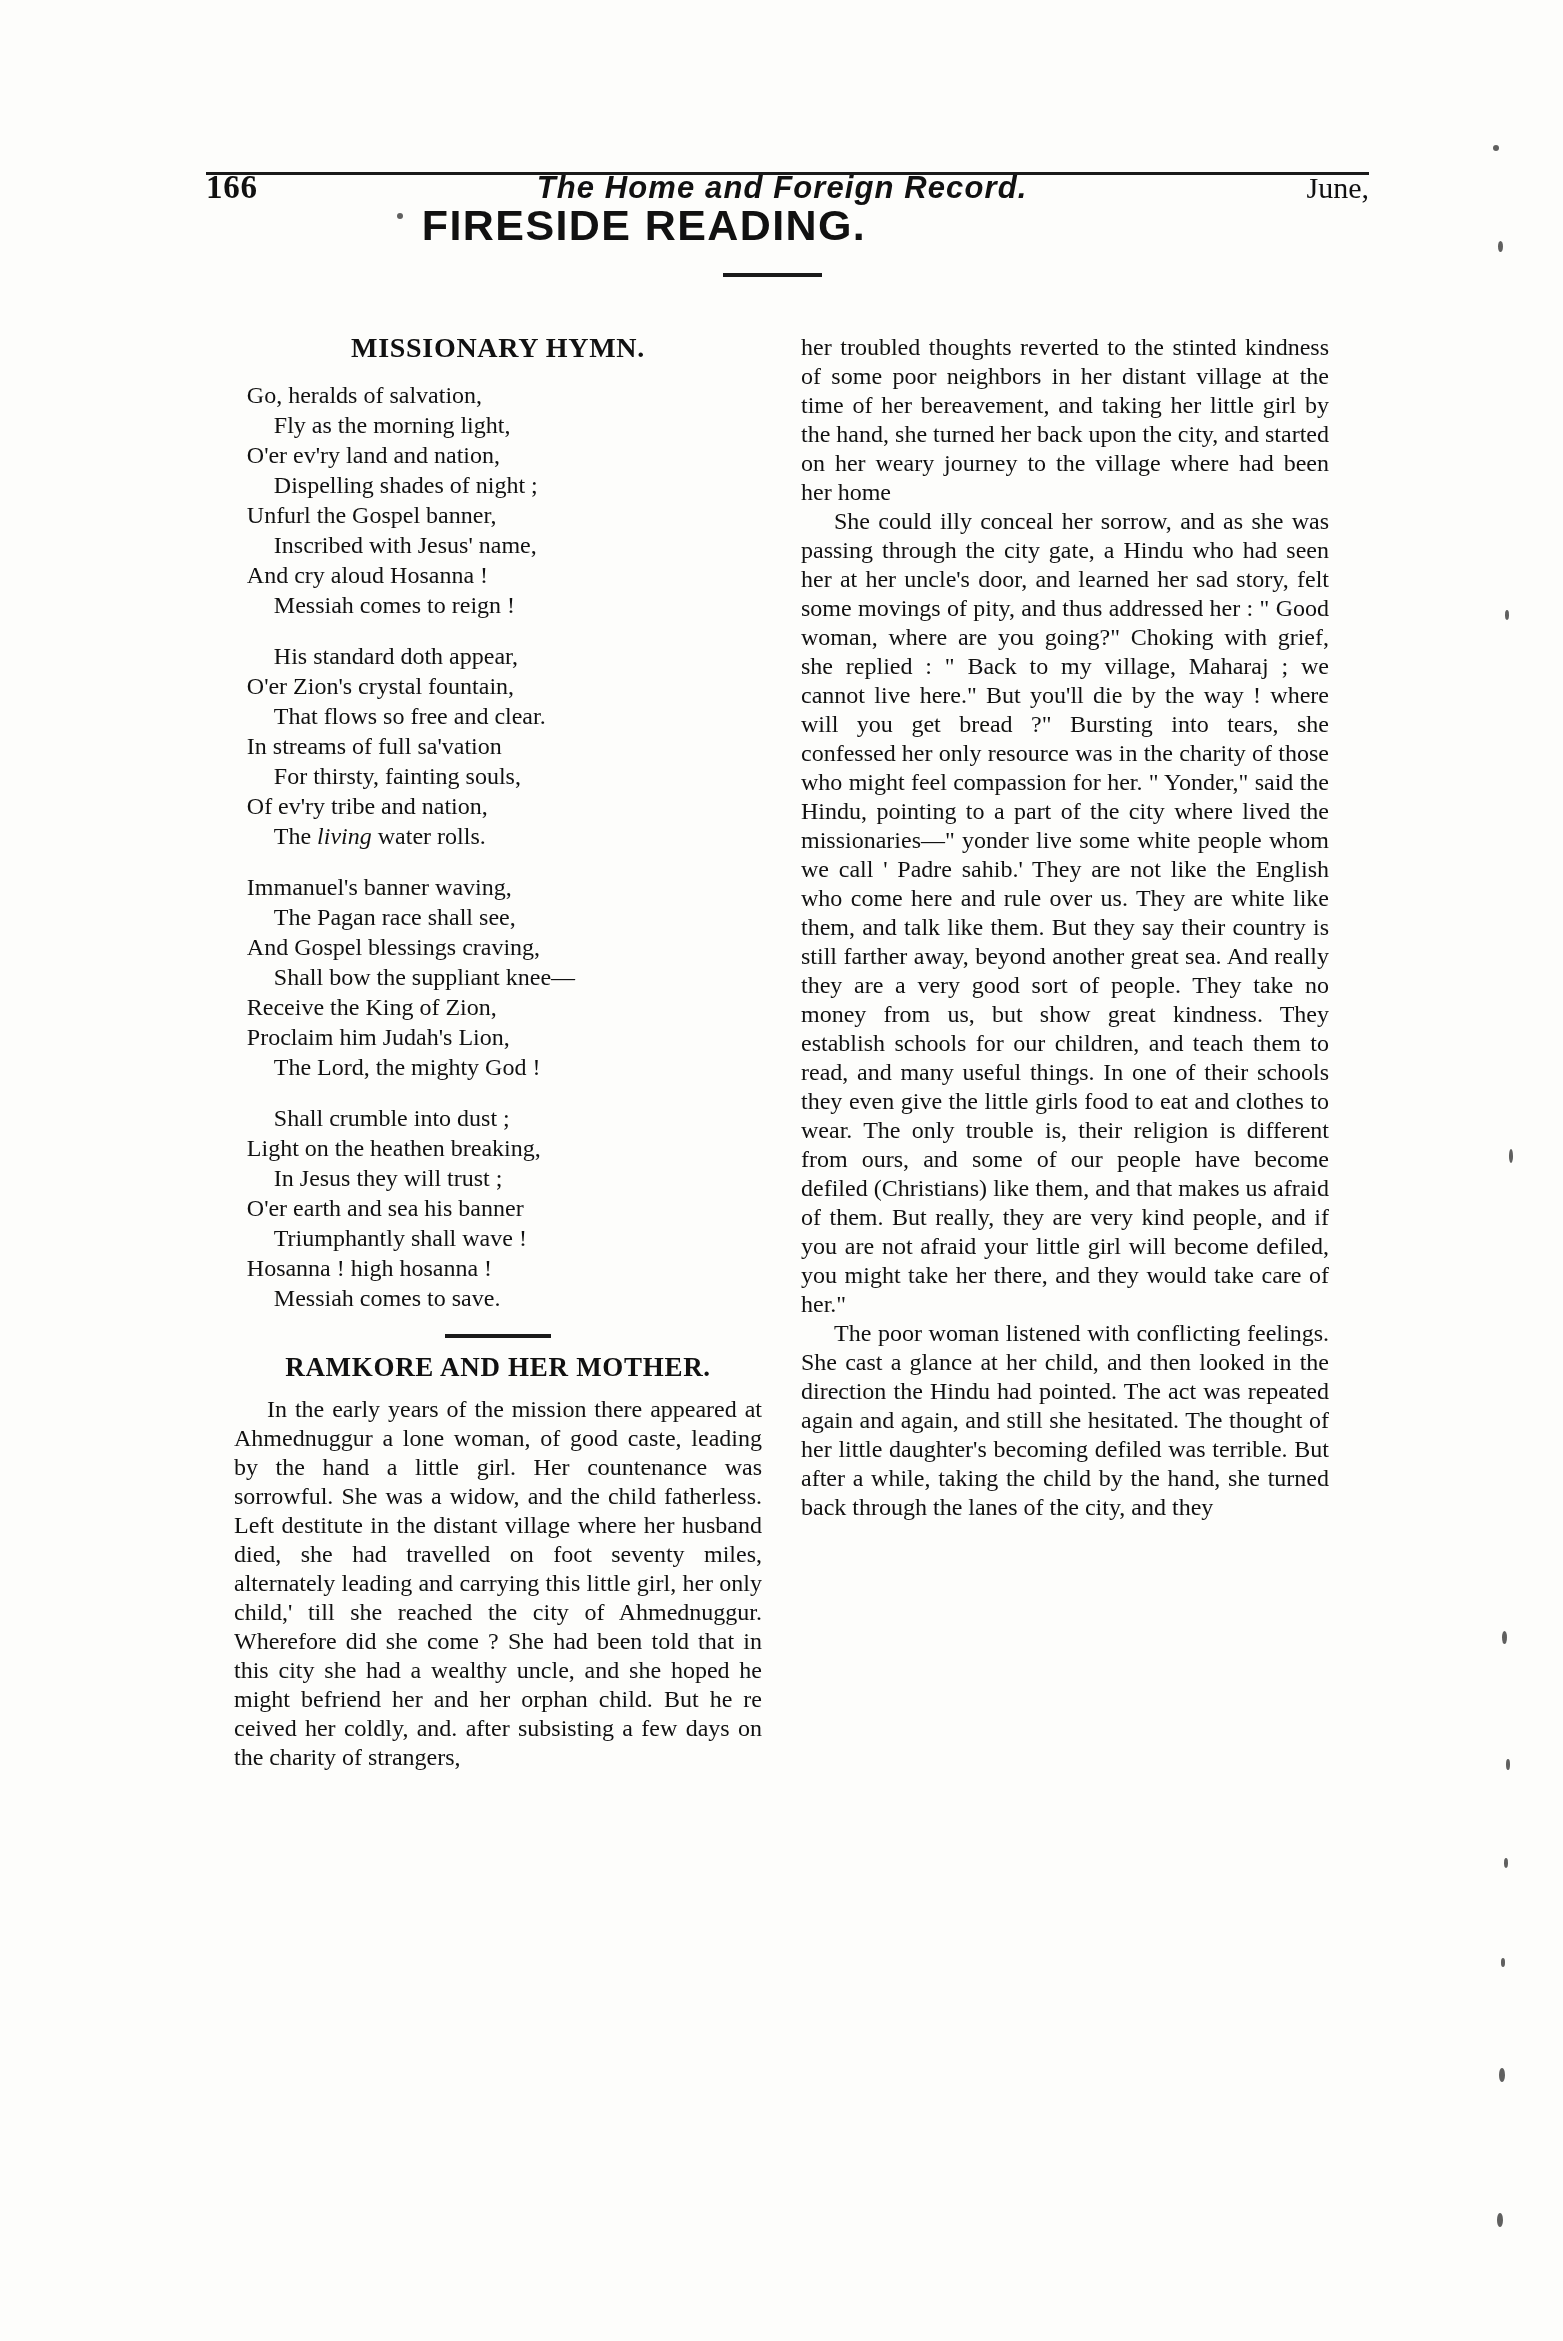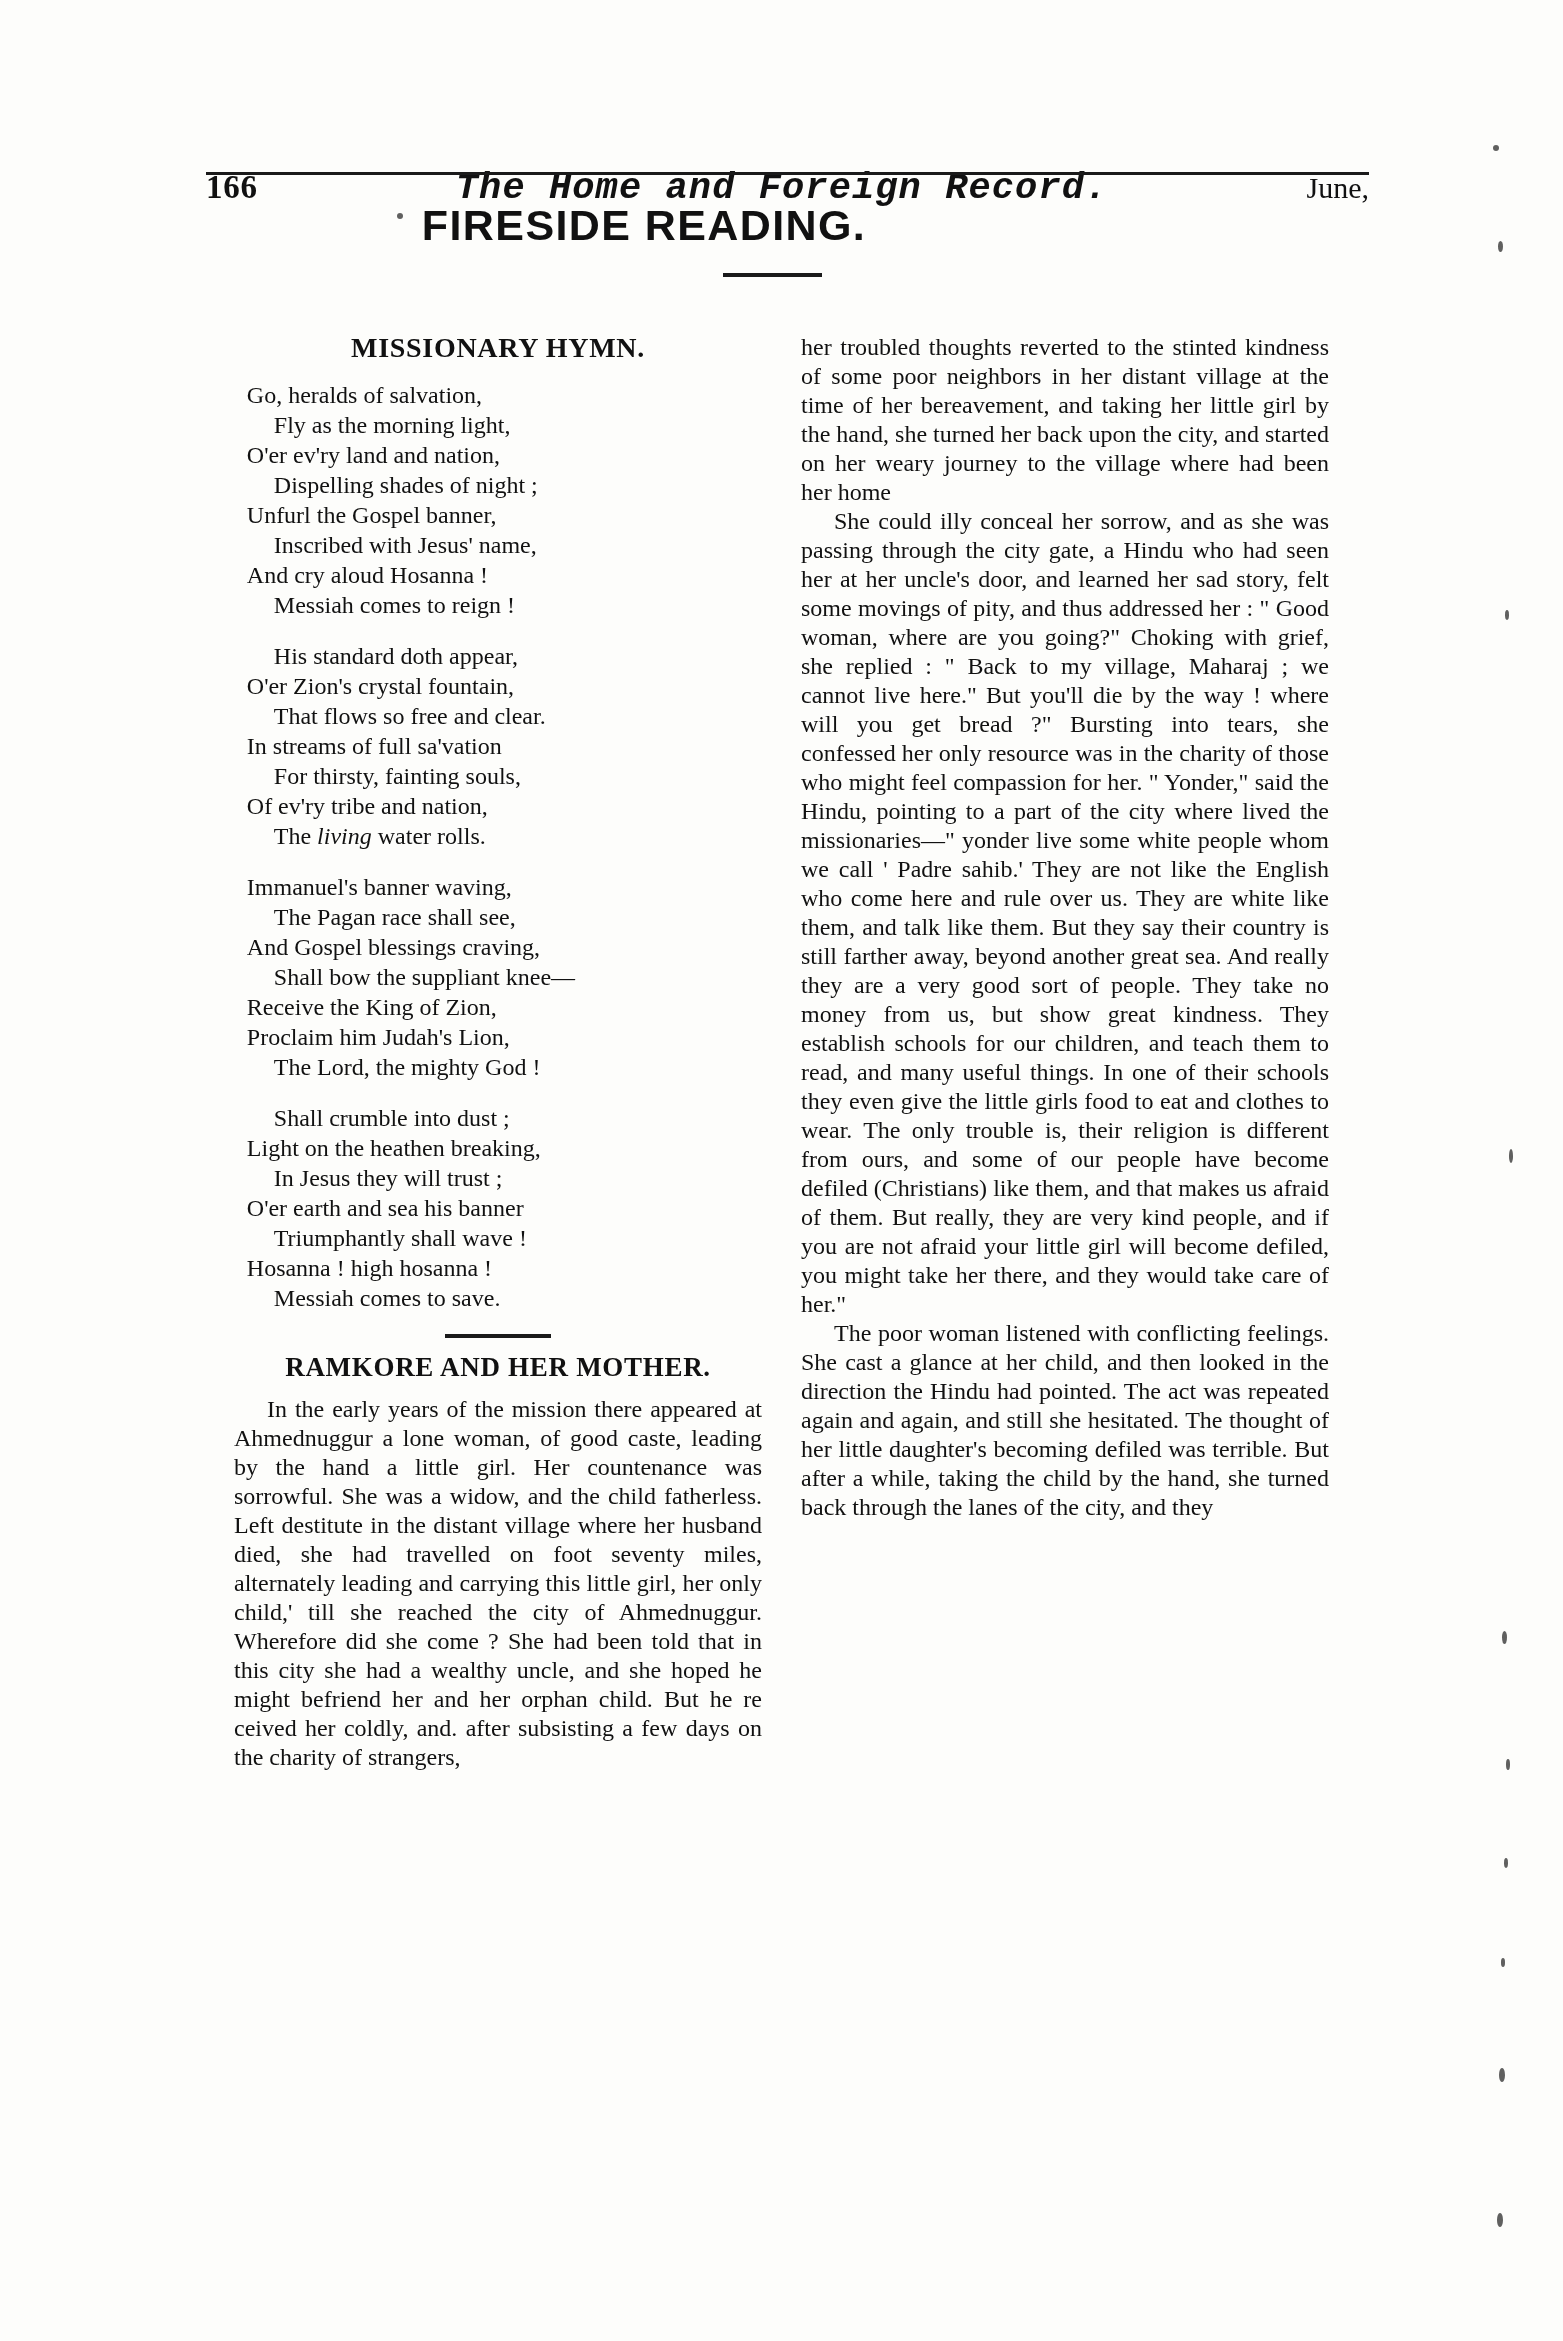--- a/index.html
+++ b/index.html
@@ -32,22 +32,22 @@
     align-items: baseline;
     justify-content: space-between;
   }
   .folio {
     font-family: "Liberation Serif", serif;
     font-size: 33px;
     font-weight: 700;
     letter-spacing: 0.7px;
   }
   .head-title {
-    font-family: Liberation Mono, monospace;
-    font-size: 37px;
+    font-family: Liberation Sans, sans-serif;
+    font-size: 31px;
     font-weight: 700;
     letter-spacing: 1.1px;
     font-style: italic;
     white-space: nowrap;
   }
   .head-month {
     font-size: 30px;
     font-family: "Liberation Serif", serif;
     margin-top: 47px;
   }

